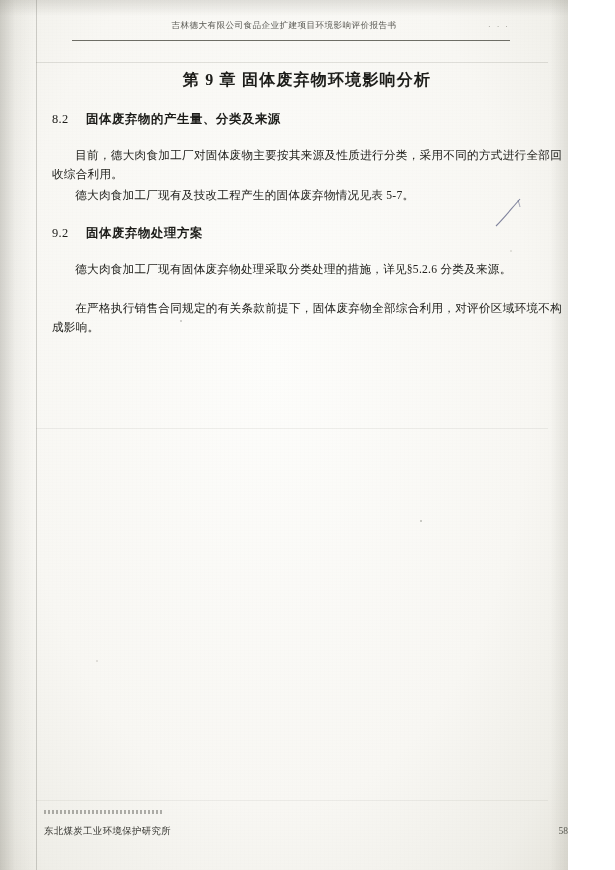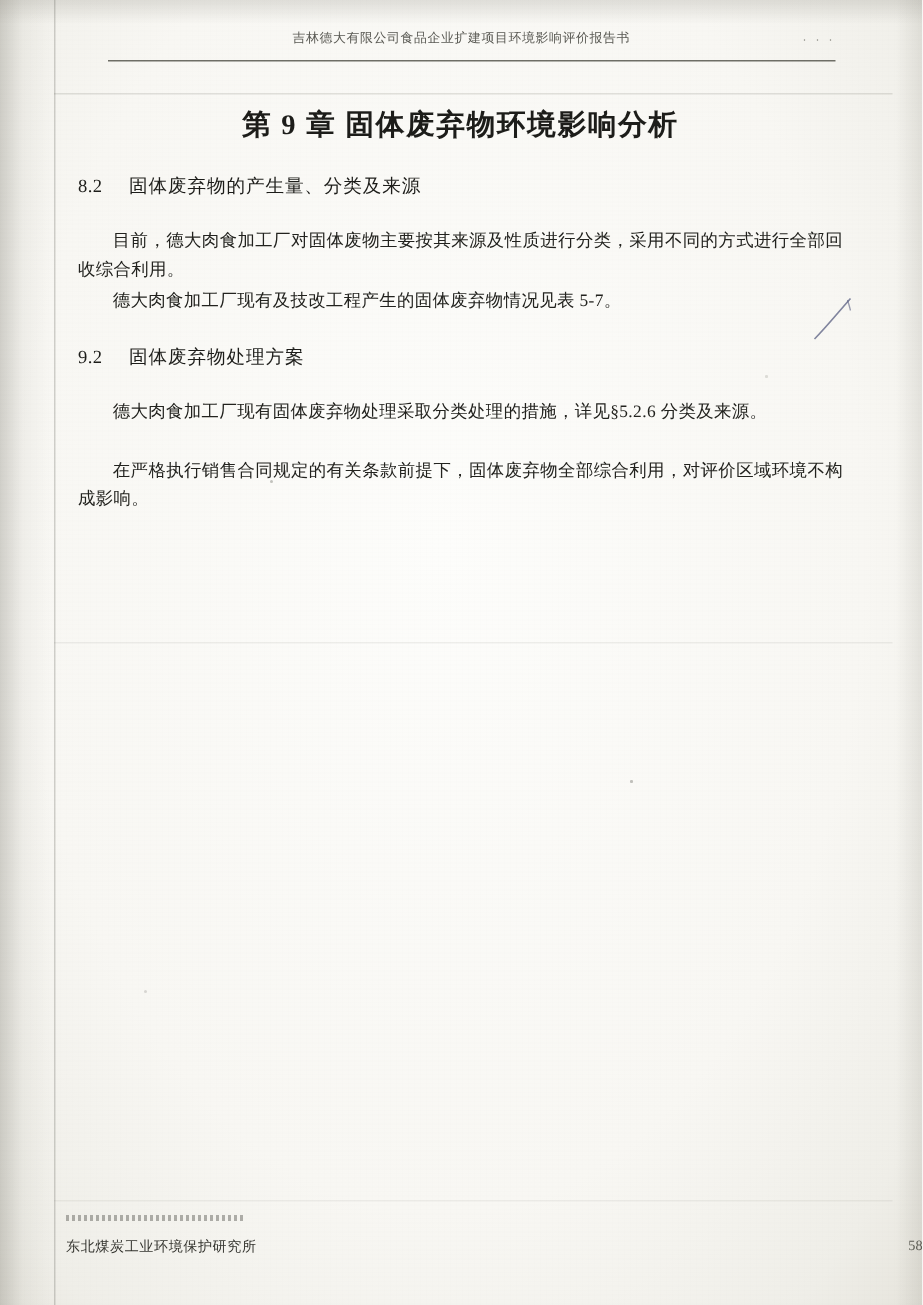--- a/index.html
+++ b/index.html
@@ -10,21 +10,21 @@
   body {
     width: 615px;
     height: 870px;
     overflow: hidden;
     font-family: "Liberation Serif", "DejaVu Serif", serif;
   }
 
   
   #page {
     position: relative;
-    width: 615px;
+    width: 568px;
     height: 870px;
     background:
       radial-gradient(ellipse at 48% 42%, #fdfdfb 0%, #f8f7f3 62%, #efeee8 88%, #e6e4dc 100%);
     box-sizing: border-box;
     overflow: hidden;
   }
 
   
   #grain {
     position: absolute;
@@ -121,21 +121,21 @@
     left: 52px;
     top: 70px;
     width: 510px;
     color: #23231f;
   }
 
   h1.chapter-title {
     margin: 0;
     padding: 0 0 0 0;
     text-align: center;
-    font-size: 19px;
+    font-size: 16px;
     font-weight: bold;
     letter-spacing: 1.2px;
     color: #1d1d1a;
     font-family: "Liberation Serif", "DejaVu Serif", serif;
   }
 
   .section {
     margin-top: 20px;
   }
   .section-heading {
@@ -144,21 +144,21 @@
     color: #1d1d1a;
     letter-spacing: 0.3px;
     white-space: nowrap;
   }
   .section-heading .num {
     display: inline-block;
     min-width: 34px;
     font-weight: normal;
   }
   .section-heading .htext {
-    font-weight: normal;
+    font-weight: bold;
     letter-spacing: 0.6px;
   }
 
   .para {
     margin-top: 19px;
     font-size: 11.6px;
     line-height: 1.62;
     text-indent: 2em;
     letter-spacing: 0.25px;
     color: #23231f;

